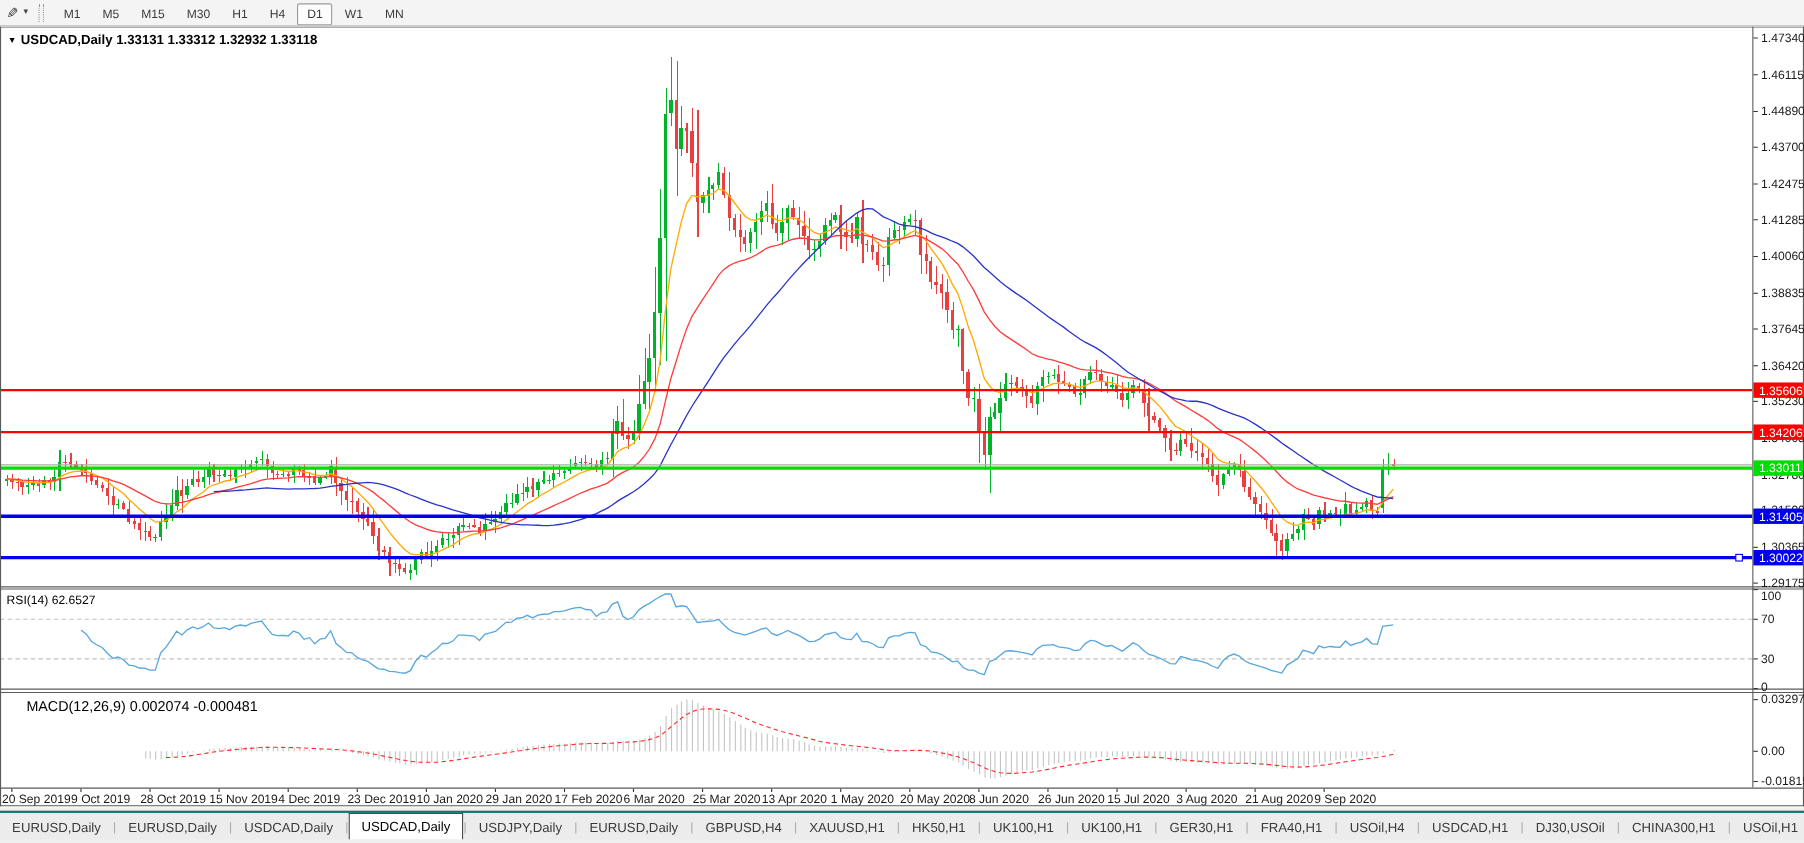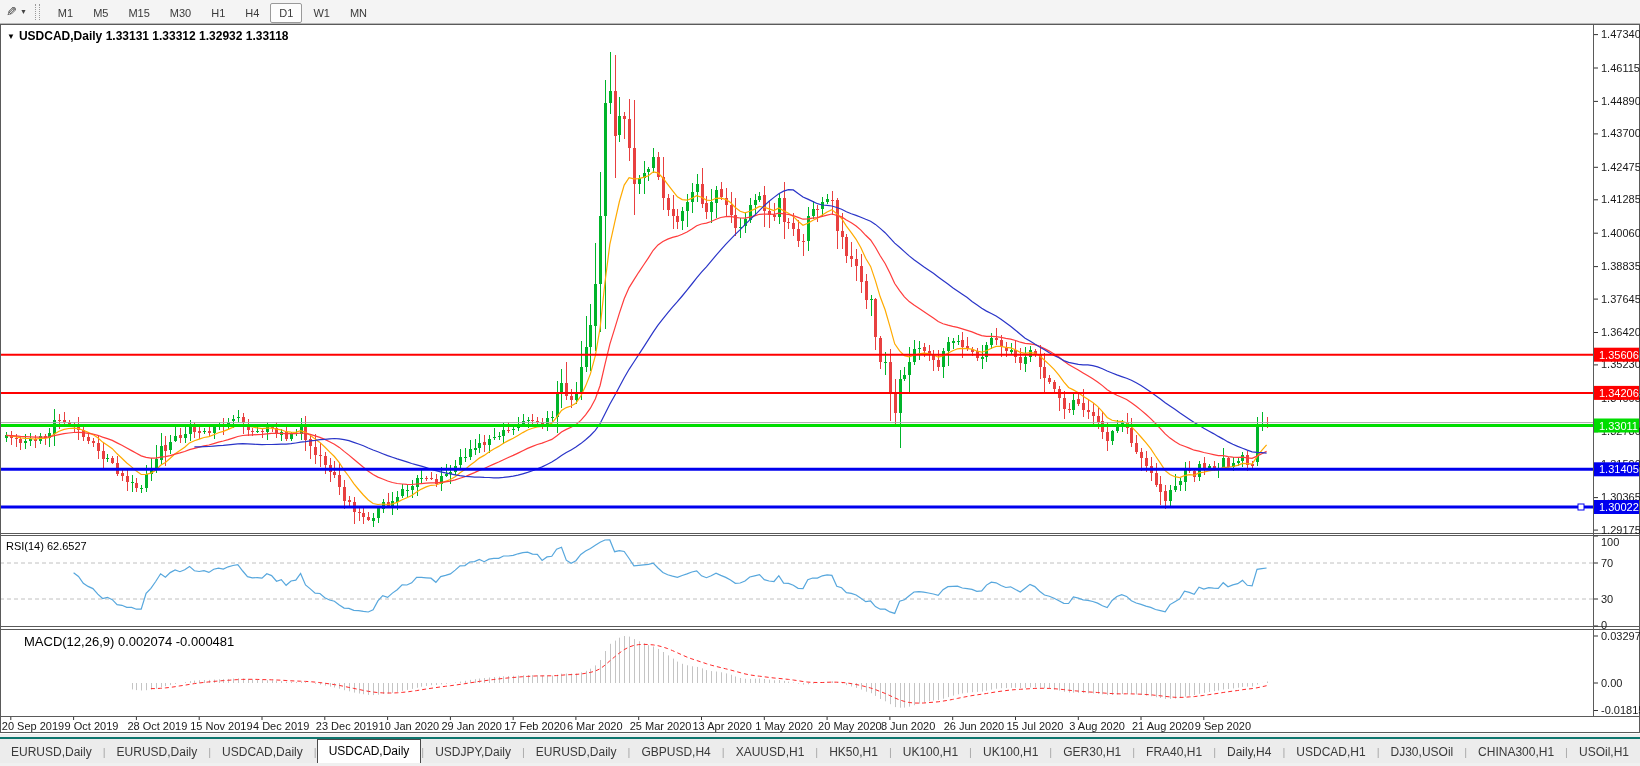--- a/index.html
+++ b/index.html
@@ -482,21 +482,21 @@
       <span class="tab">HK50,H1</span>
       <span class="tab-sep">|</span>
       <span class="tab">UK100,H1</span>
       <span class="tab-sep">|</span>
       <span class="tab">UK100,H1</span>
       <span class="tab-sep">|</span>
       <span class="tab">GER30,H1</span>
       <span class="tab-sep">|</span>
       <span class="tab">FRA40,H1</span>
       <span class="tab-sep">|</span>
-      <span class="tab">Daily,H4</span>
+      <span class="tab">USOil,H4</span>
       <span class="tab-sep">|</span>
       <span class="tab">USDCAD,H1</span>
       <span class="tab-sep">|</span>
       <span class="tab">DJ30,USOil</span>
       <span class="tab-sep">|</span>
       <span class="tab">CHINA300,H1</span>
       <span class="tab-sep">|</span>
       <span class="tab">USOil,H1</span>
       <span id="tab-arrows">
         <span class="tab-arrow">◄</span>

